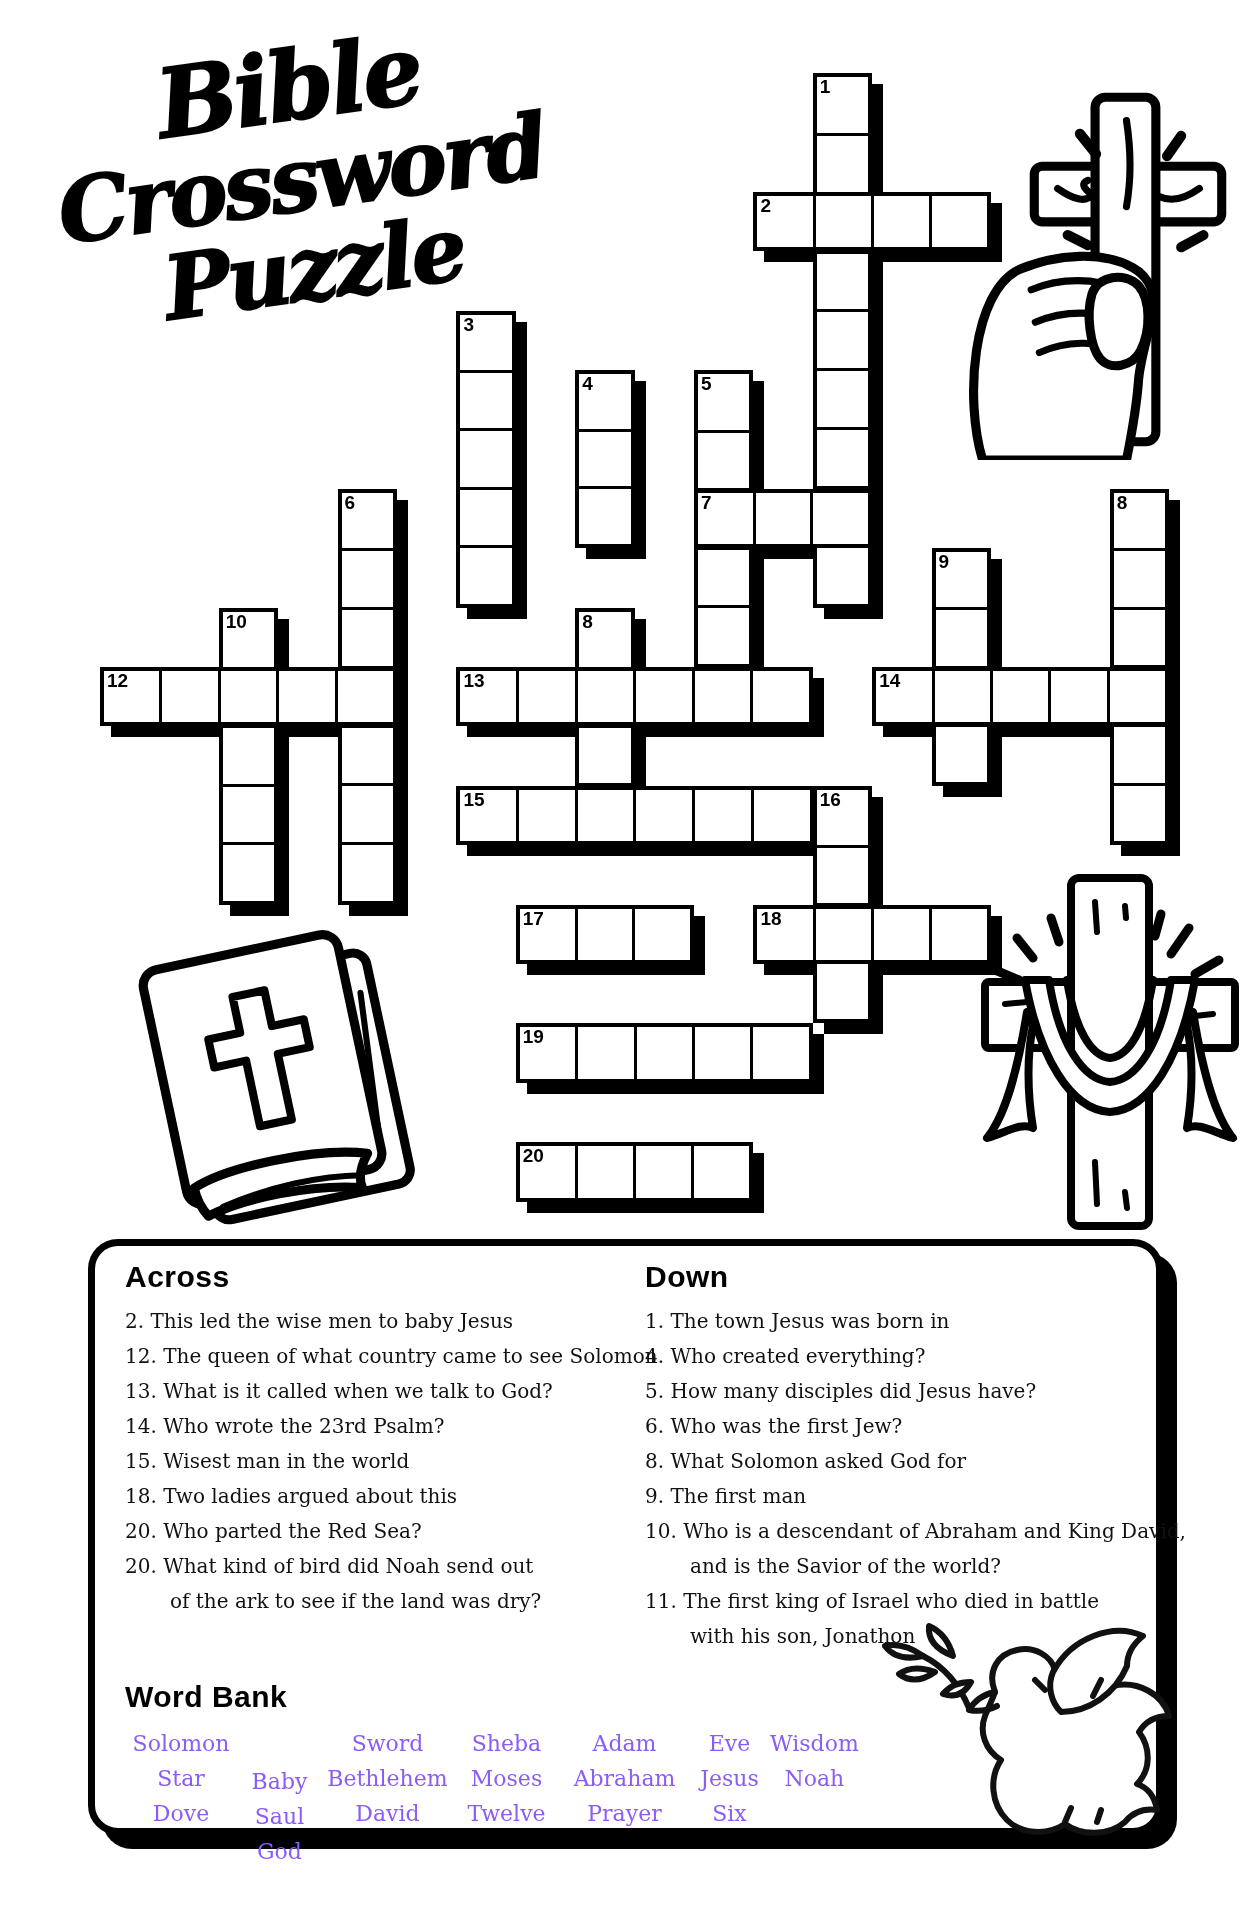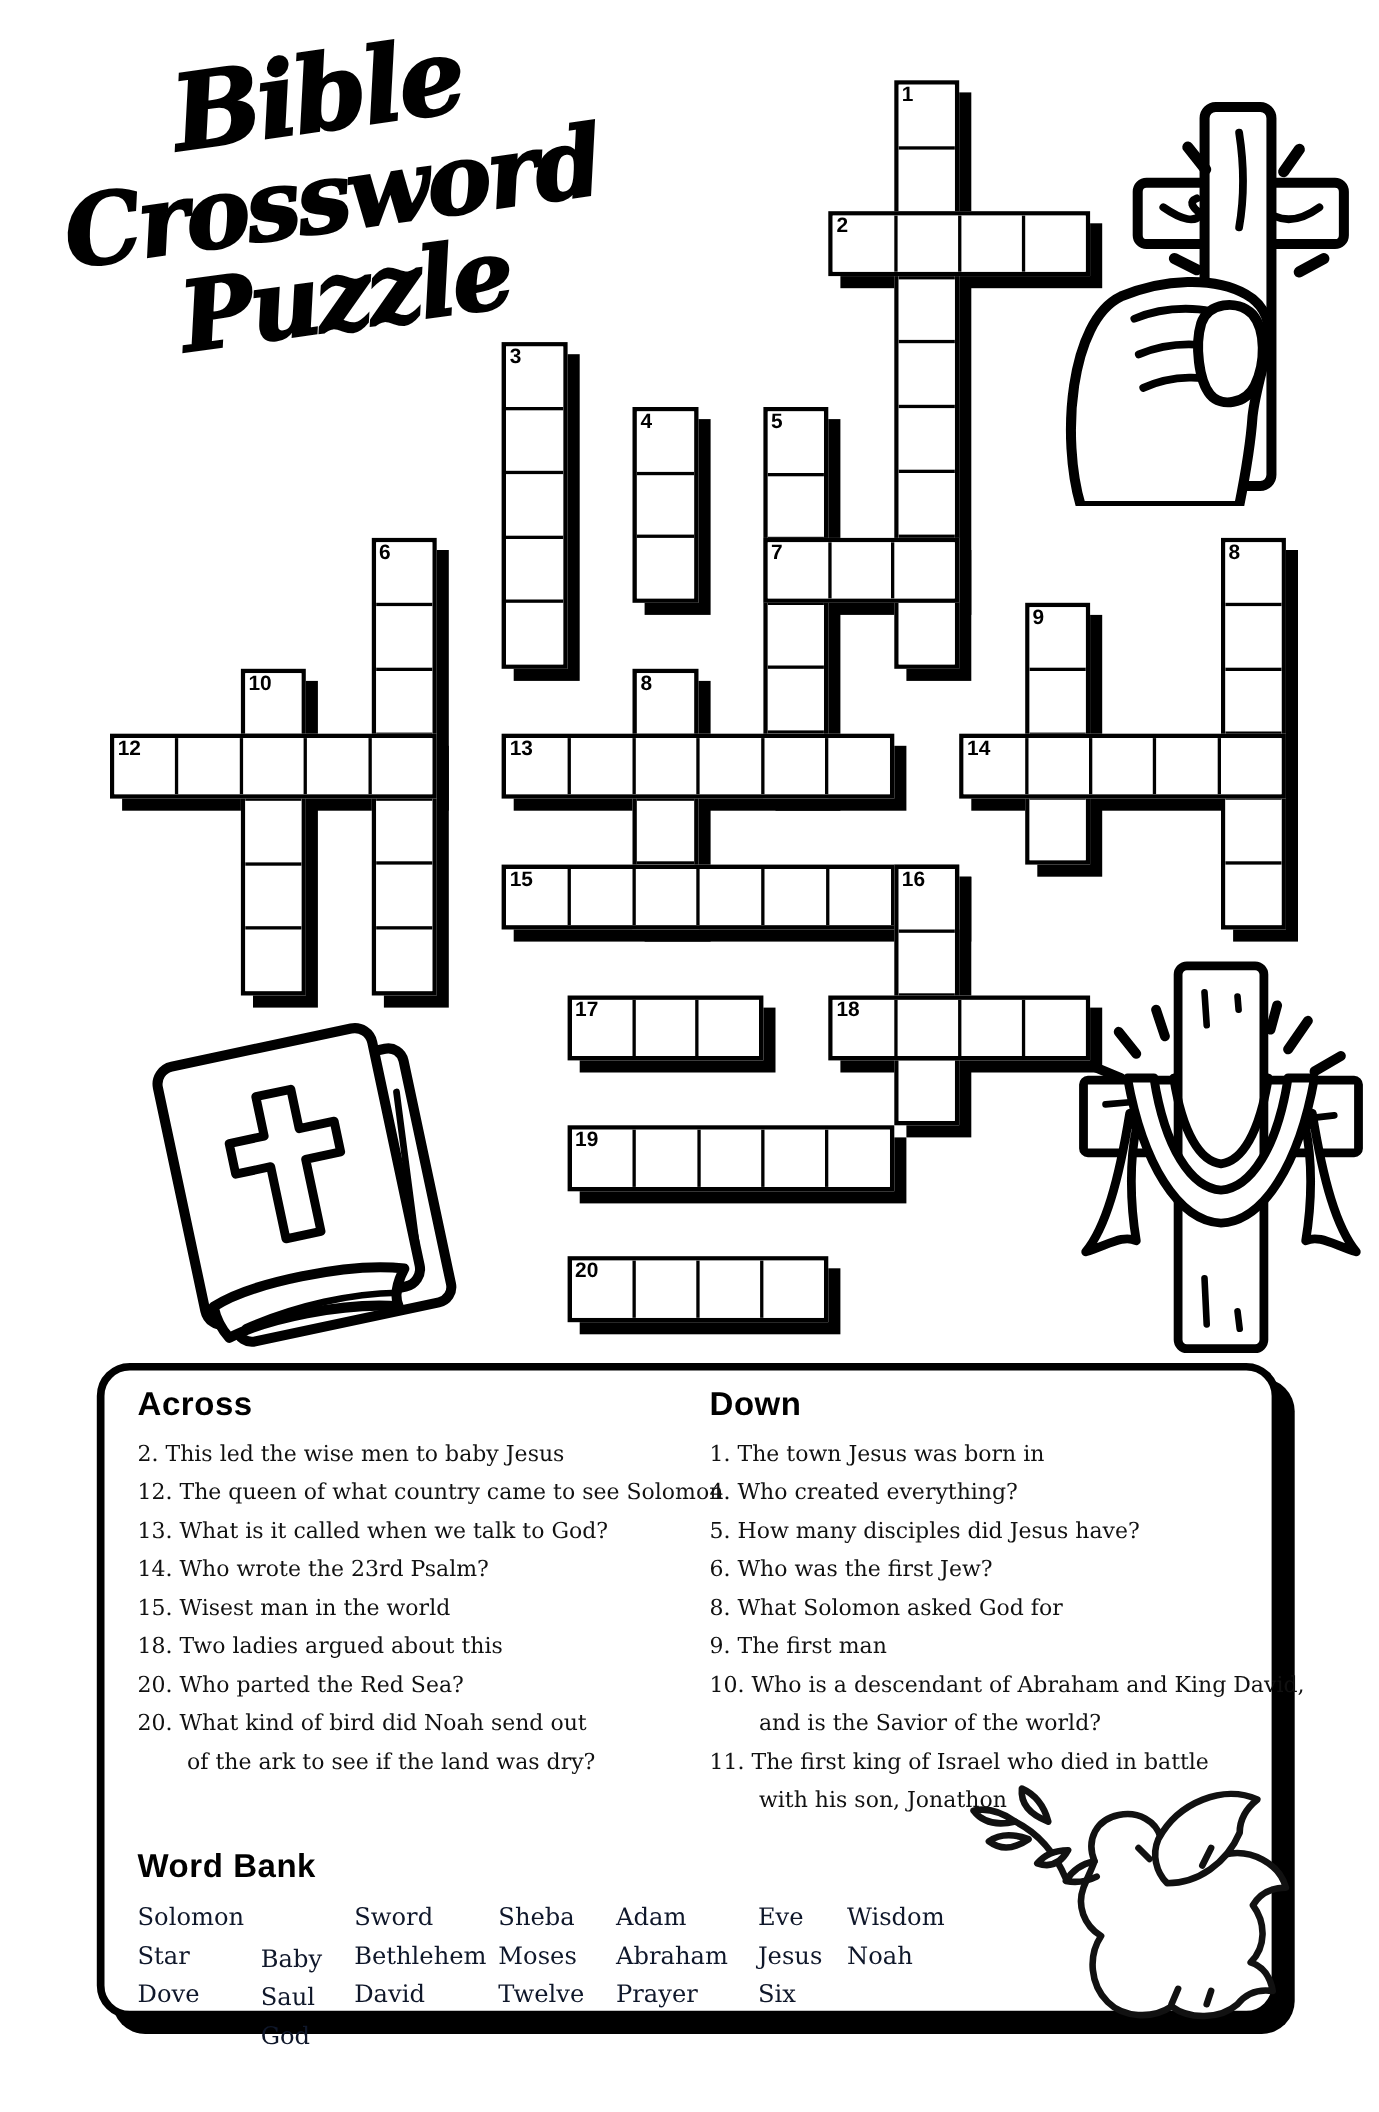--- a/index.html
+++ b/index.html
@@ -30,21 +30,21 @@
   .panel{position:absolute;left:88px;top:1239px;width:1075px;height:596px;background:#fff;
          border:7px solid #000;border-radius:30px;box-shadow:14px 14px 0 #000;box-sizing:border-box;z-index:1;}
   .panel h2{margin:0;font:bold 30px "Liberation Sans",sans-serif;letter-spacing:.5px;}
   .across-col{position:absolute;left:30px;top:14px;}
   .down-col{position:absolute;left:550px;top:14px;}
   .clue-list{margin-top:10px;}
   .clue-line{font:20px/35px "DejaVu Serif",serif;white-space:nowrap;color:#111;}
   .clue-line.cont{padding-left:45px;}
   .wordbank{position:absolute;left:30px;top:434px;}
   .bank-cols{display:flex;margin-top:12px;}
-  .bank-word{font:22px/35px "DejaVu Serif",serif;color:#0f172a;white-space:nowrap;}
+  .bank-word{font:22px/35px "DejaVu Serif",serif;color:#8b5cf6;white-space:nowrap;text-align:center;}
   .bank-col{flex:0 0 auto;}
   .bank-col:nth-child(1){width:112px;}
   .bank-col:nth-child(2){width:85px;margin-top:38px;}
   .bank-col:nth-child(3){width:131px;}
   .bank-col:nth-child(4){width:107px;}
   .bank-col:nth-child(5){width:129px;}
   .bank-col:nth-child(6){width:81px;}
 
   
   .illus{position:absolute;}

